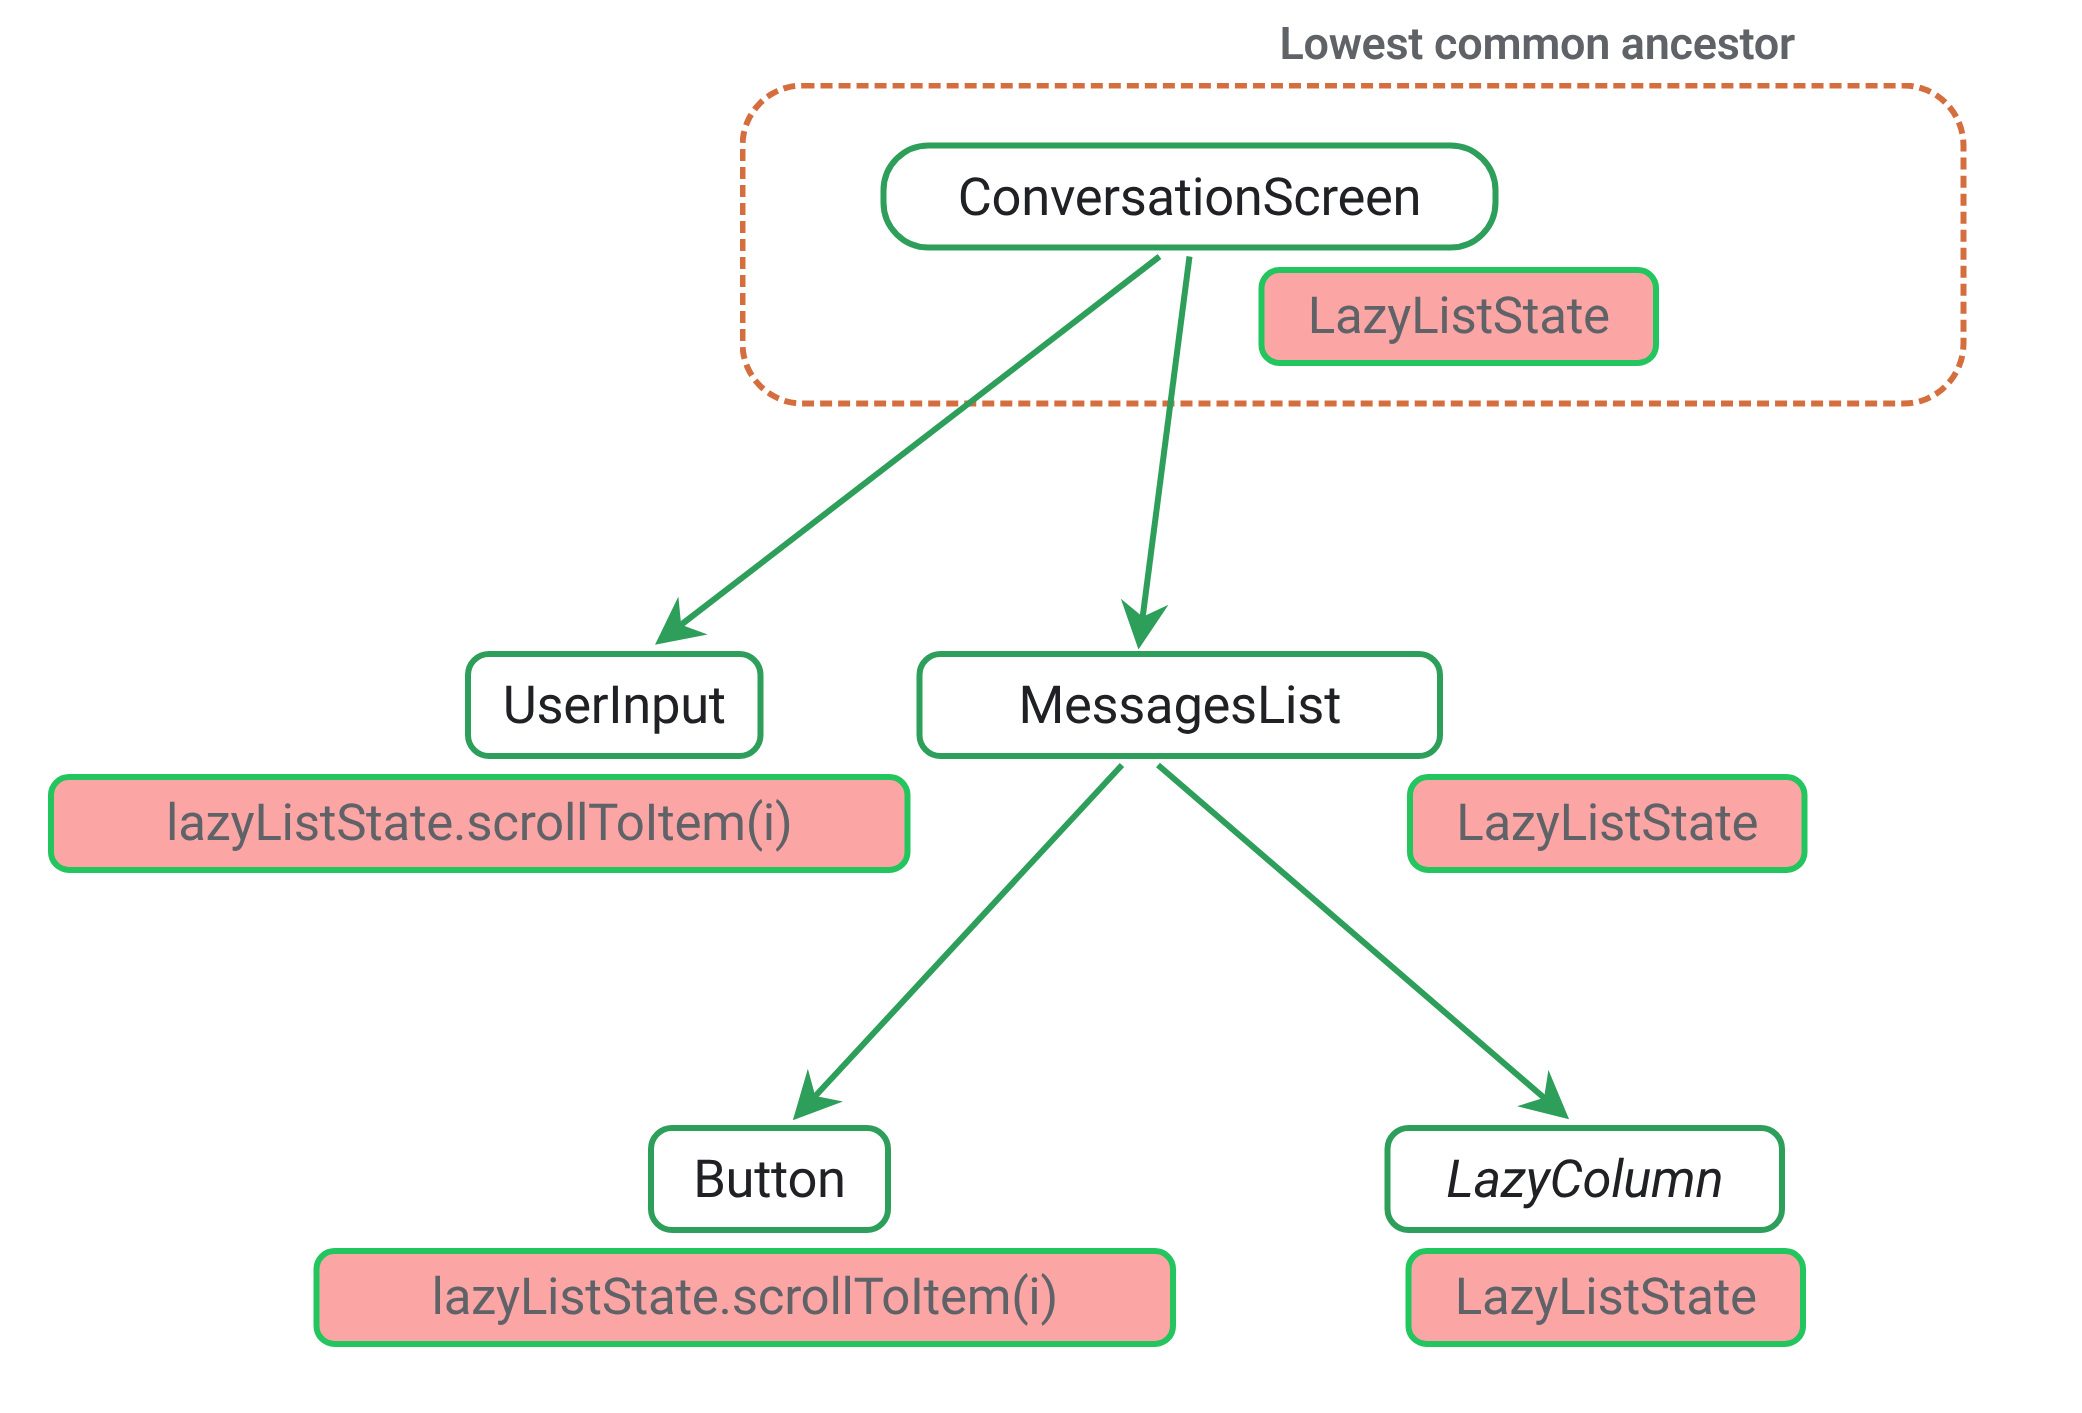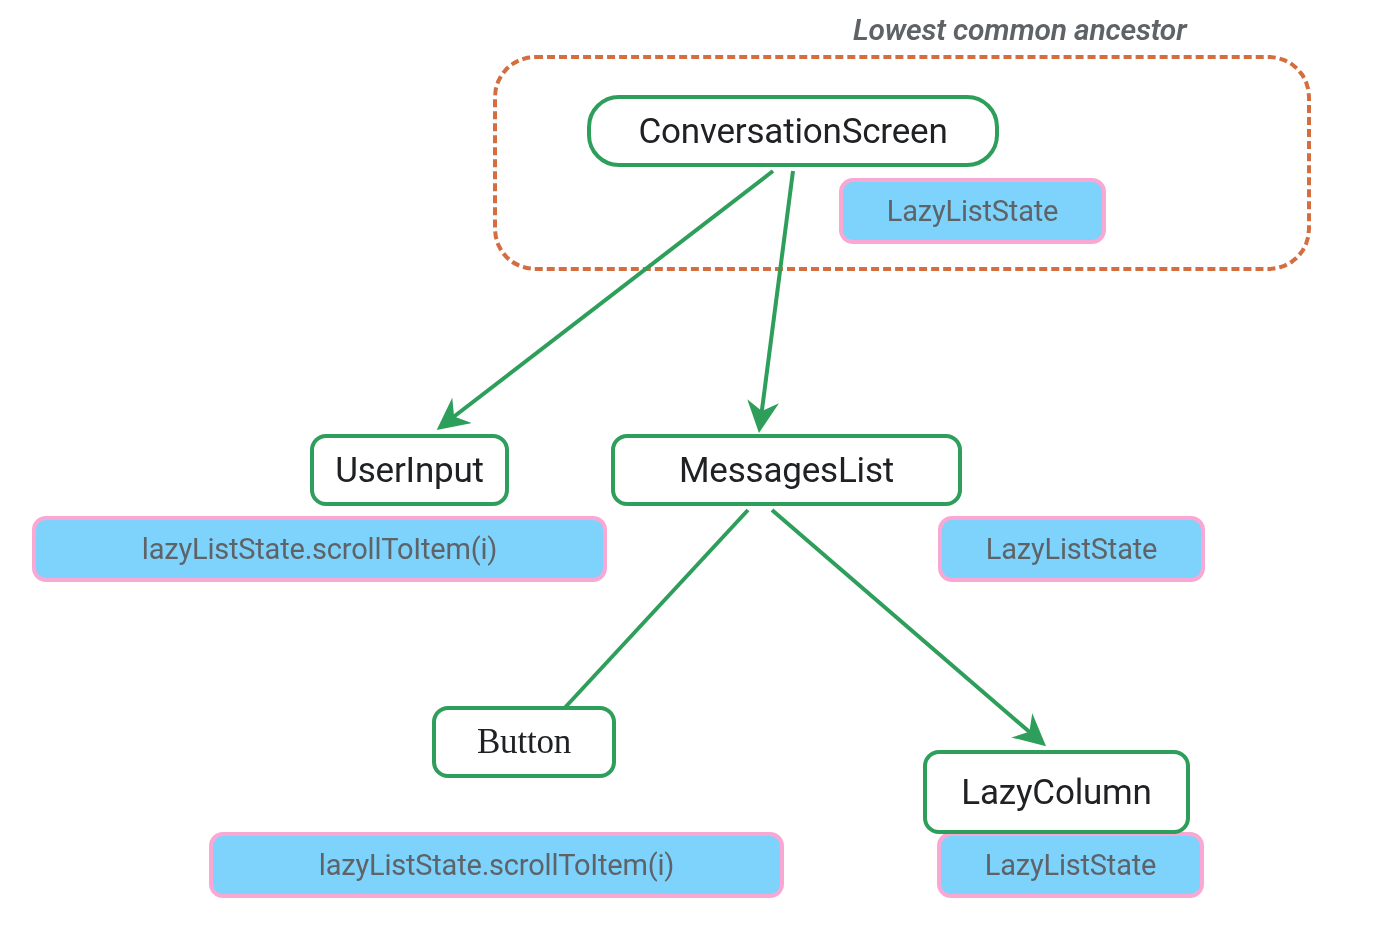--- a/index.html
+++ b/index.html
@@ -25,45 +25,44 @@
     align-items: center;
     justify-content: center;
     font-size: 35px;
     color: #202124;
     font-weight: 400;
     letter-spacing: -0.2px;
     z-index: 10;
   }
   .node-yellow {
     position: absolute;
-    background: #7dd3fc;
-    border: 4px solid #f9a8d4;
+    background: #fca5a5;
+    border: 4px solid #22c55e;
     border-radius: 14px;
     display: flex;
     align-items: center;
     justify-content: center;
-    font-size: 29px;
+    font-size: 34px;
     color: #5f6368;
     font-weight: 400;
     letter-spacing: -0.2px;
     z-index: 8;
   }
   .dashed-box {
     position: absolute;
     border: 4px dashed #d56e3f;
     border-radius: 42px;
     z-index: 1;
   }
   .caption {
     position: absolute;
     color: #5f6368;
     font-size: 30px;
     font-weight: 600;
     letter-spacing: -0.2px;
-    font-style: italic;
   }
   svg.arrows {
     position: absolute;
     top: 0;
     left: 0;
     width: 1388px;
     height: 942px;
     z-index: 5;
     pointer-events: none;
   }
@@ -91,28 +90,28 @@
     <span>lazyListState.scrollToItem(i)</span>
   </div>
 
   <div class="node-green" style="left:611px; top:434px; width:351px; height:72px;">
     <span>MessagesList</span>
   </div>
   <div class="node-yellow" style="left:938px; top:516px; width:267px; height:66px;">
     <span>LazyListState</span>
   </div>
 
-  <div class="node-green" style="left:432px; top:706px; width:184px; height:72px;font-family:Liberation Serif, serif;">
+  <div class="node-green" style="left:432px; top:750px; width:162px; height:72px;">
     <span>Button</span>
   </div>
   <div class="node-yellow" style="left:209px; top:832px; width:575px; height:66px;">
     <span>lazyListState.scrollToItem(i)</span>
   </div>
 
-  <div class="node-green" style="left:923px; top:750px; width:267px; height:84px;">
+  <div class="node-green" style="left:923px; top:750px; width:267px; height:72px;font-style:italic;">
     <span>LazyColumn</span>
   </div>
   <div class="node-yellow" style="left:937px; top:832px; width:267px; height:66px;">
     <span>LazyListState</span>
   </div>
 
   <svg class="arrows" viewBox="0 0 1388 942">
     <defs>
       <marker id="arrowhead" markerWidth="8" markerHeight="8" refX="6" refY="4" orient="auto" markerUnits="strokeWidth">
         <path d="M0,0 L8,4 L0,8 L2.5,4 Z" fill="#2e9e5b"></path>

